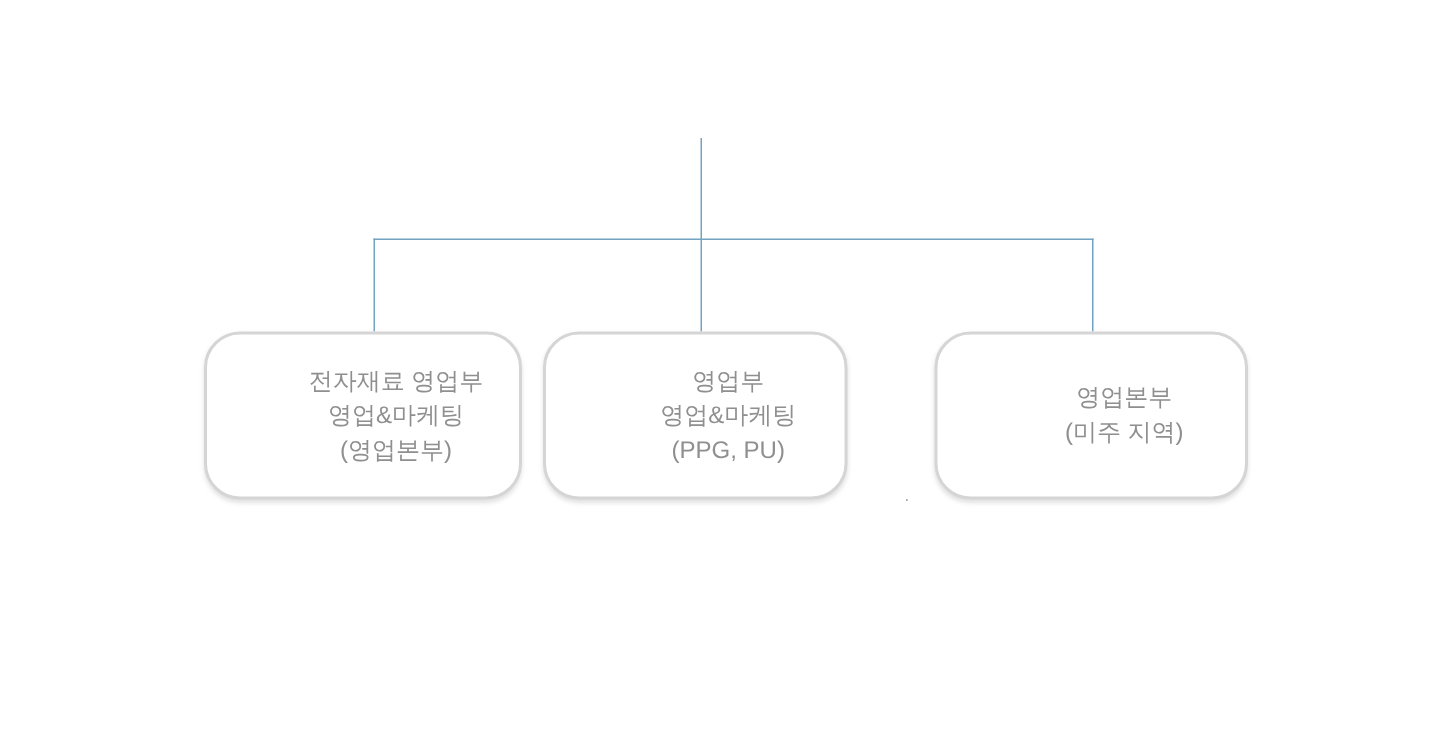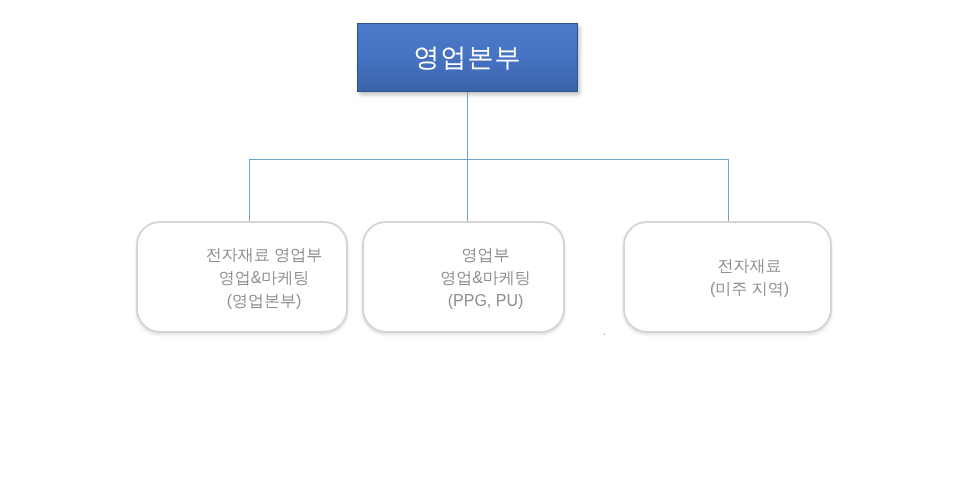--- a/index.html
+++ b/index.html
@@ -75,41 +75,38 @@
     color: #9a9a9a;
     font-size: 11px;
     line-height: 11px;
   }
 </style>
 </head>
 <body>
 
 <div class="canvas">
 
-  <div class="root-node">
-    <span class="root-label">영업본부</span>
-  </div>
 
   <div class="connector conn-root-drop"></div>
   <div class="connector conn-horizontal"></div>
   <div class="connector conn-left-drop"></div>
   <div class="connector conn-right-drop"></div>
 
   <div class="card card-1">
     <div class="line">전자재료 영업부</div>
     <div class="line">영업&amp;마케팅</div>
     <div class="line">(영업본부)</div>
   </div>
 
   <div class="card card-2">
     <div class="line">영업부</div>
     <div class="line">영업&amp;마케팅</div>
     <div class="line">(PPG, PU)</div>
   </div>
 
   <div class="card card-3">
-    <div class="line">전자재료</div>
+    <div class="line">영업본부</div>
     <div class="line">(미주 지역)</div>
   </div>
 
   <div class="stray-dot">.</div>
 
 </div>
 
 </body></html>

